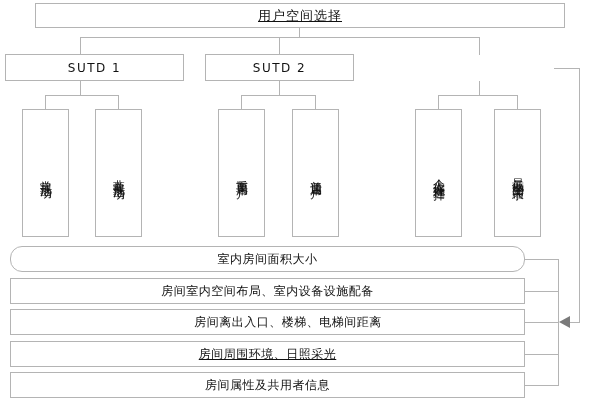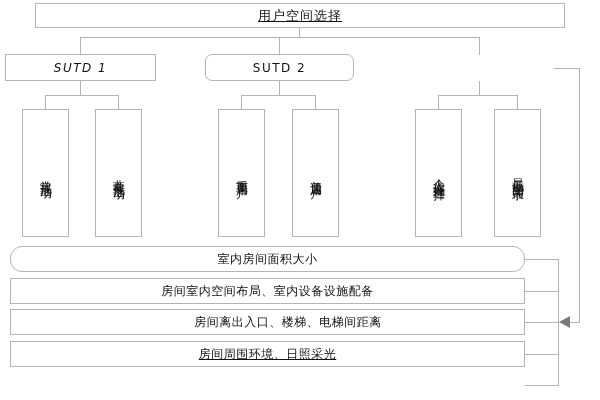--- a/index.html
+++ b/index.html
@@ -42,22 +42,22 @@
     letter-spacing: 1px;
     text-decoration: underline;
   }
   
   .lvl2 {
     top: 54px;
     height: 27px;
     font-size: 12px;
     letter-spacing: 1.5px;
   }
-  .lvl2.n1 { left: 5px;   width: 151px; font-style: italic; }
-  .lvl2.n2 { left: 205px; width: 149px; border-radius: 7px; }
+  .lvl2.n1 { left: 5px;   width: 179px; }
+  .lvl2.n2 { left: 205px; width: 149px; }
   .lvl2.n3 { left: 405px; width: 149px; }
 
   
   .leaf {
     top: 109px;
     height: 128px;
     width: 47px;
     font-size: 12px;
     line-height: 17px;
     writing-mode: vertical-rl;
@@ -165,20 +165,23 @@
   </div>
   <div class="box row r2">
     <span>房间室内空间布局、室内设备设施配备</span>
   </div>
   <div class="box row r3">
     <span>房间离出入口、楼梯、电梯间距离</span>
   </div>
   <div class="box row r4">
     <span>房间周围环境、日照采光</span>
   </div>
+  <div class="box row r5">
+    <span>房间属性及共用者信息</span>
+  </div>
 
   <div class="ln h" style="left:525px; top:259px; width:33px;"></div>
   <div class="ln h" style="left:525px; top:291px; width:33px;"></div>
   <div class="ln h" style="left:525px; top:322px; width:33px;"></div>
   <div class="ln h" style="left:525px; top:354px; width:33px;"></div>
   <div class="ln h" style="left:525px; top:385px; width:33px;"></div>
 
   <div class="ln v" style="left:558px; top:259px; height:127px;"></div>
 
   <div class="ln h" style="left:554px; top:68px;  width:25px;"></div>

